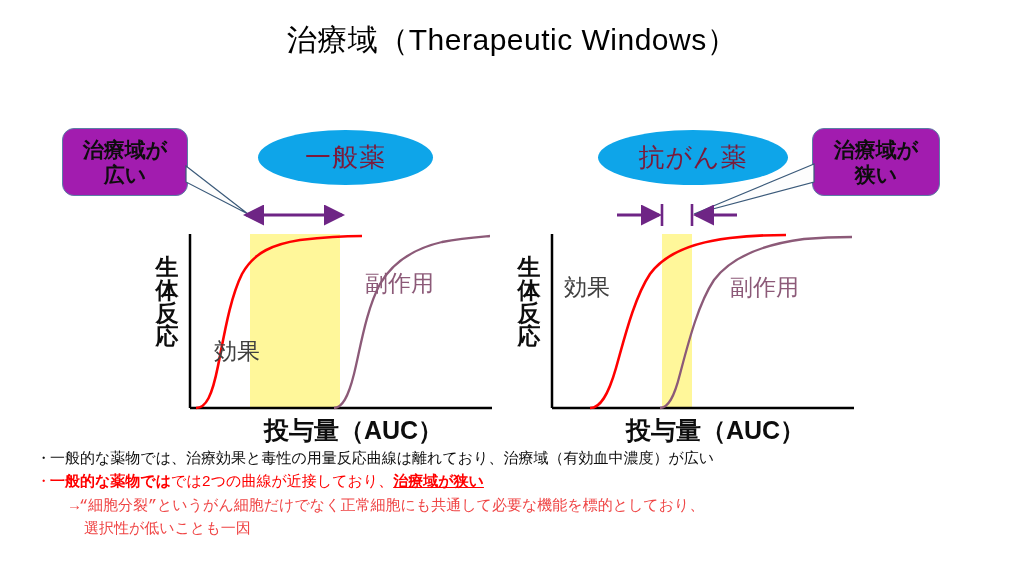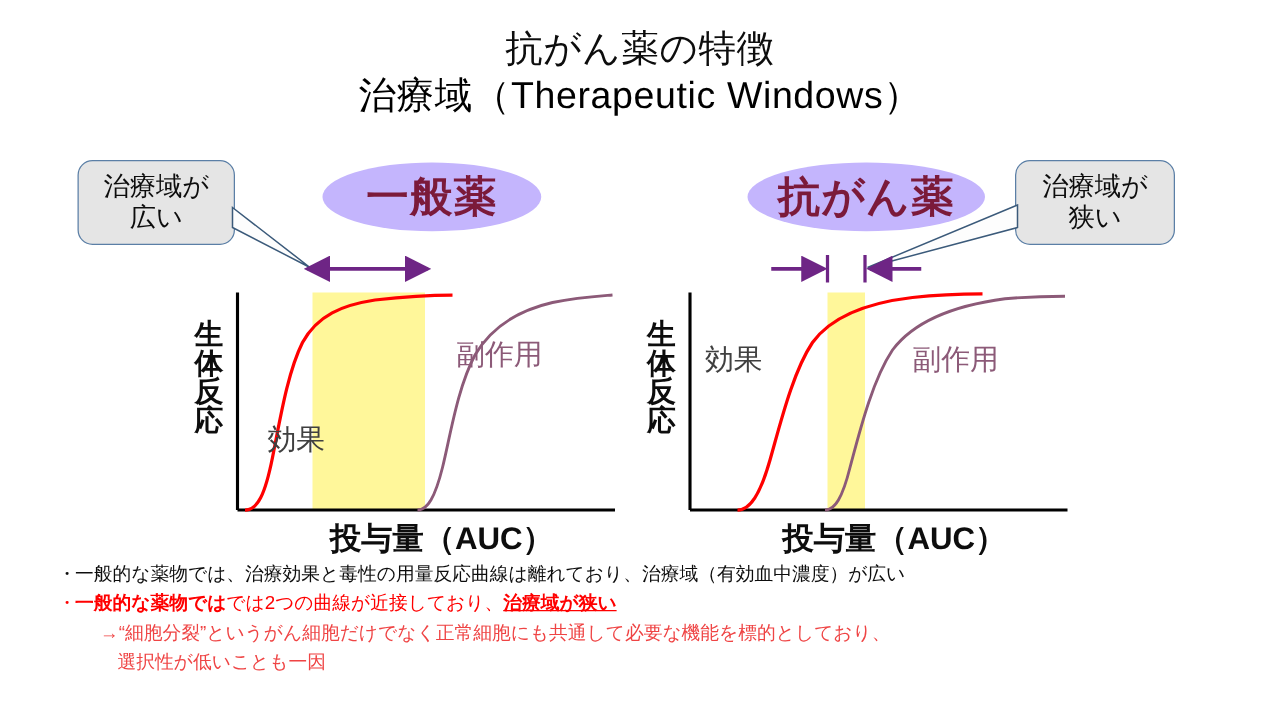--- a/index.html
+++ b/index.html
@@ -15,32 +15,32 @@
   .title-block{
     position:absolute;left:0;top:22px;width:1024px;text-align:center;
     line-height:1.22;
   }
   .title-line1{font-size:30px;letter-spacing:.5px;color:#0d0d0d;}
   .title-line2{font-size:30px;letter-spacing:.5px;color:#000000;}
 
   
   .badge{
     position:absolute;display:flex;align-items:center;justify-content:center;
-    background:#c4b5fd;border-radius:50%;
-    font-size:34px;font-weight:bold;color:#7B1A3A;letter-spacing:1px;
+    background:#0ea5e9;border-radius:50%;
+    font-size:26px;font-weight:normal;color:#7B1A3A;letter-spacing:1px;
   }
   #badge-general{left:258px;top:130px;width:175px;height:55px;}
   #badge-anticancer{left:598px;top:130px;width:190px;height:55px;}
 
   
   .callout{
-    position:absolute;background:#e5e5e5;border:1.6px solid #5B7FA6;
+    position:absolute;background:#a21caf;border:1.6px solid #5B7FA6;
     border-radius:12px;display:flex;align-items:center;justify-content:center;
     text-align:center;font-size:21px;line-height:1.2;color:#0d0d0d;
-    box-sizing:border-box;padding:3px 6px;
+    box-sizing:border-box;padding:3px 6px;font-weight:bold;
   }
   #callout-left{left:62px;top:128px;width:126px;height:68px;}
   #callout-right{left:812px;top:128px;width:128px;height:68px;}
 
   
   .chart{position:absolute;top:228px;width:345px;height:215px;}
   #chart-left{left:150px;}
   #chart-right{left:512px;}
 
   .ylabel{
@@ -54,38 +54,37 @@
     font-size:25px;font-weight:bold;color:#0d0d0d;white-space:nowrap;
   }
   .curve-label{position:absolute;font-size:23px;font-weight:normal;white-space:nowrap;}
   .lbl-effect{color:#404040;}
   .lbl-adverse{color:#8C5A78;}
 
   
   .arrows{position:absolute;left:0;top:0;width:1024px;height:576px;pointer-events:none;}
 
   
-  .bullets{position:absolute;left:46px;top:448px;width:960px;}
+  .bullets{position:absolute;left:36px;top:448px;width:960px;font-family:Liberation Mono, monospace;}
   .bullet{font-size:15px;line-height:1.55;white-space:nowrap;}
   .b1{color:#0d0d0d;}
   .b2{color:#FF0000;}
   .b2 .strong{font-weight:bold;}
   .b2 .underline{font-weight:bold;text-decoration:underline;}
   .sub{font-size:15px;line-height:1.55;color:#ef4444;white-space:nowrap;}
   .sub.indent1{padding-left:34px;}
   .sub.indent2{padding-left:48px;}
   .dot{display:inline-block;width:14px;}
 </style>
 </head>
 <body>
 
 <div class="slide">
 
   <div class="title-block">
-    <div class="title-line1">抗がん薬の特徴</div>
     <div class="title-line2">治療域（Therapeutic Windows）</div>
   </div>
 
   <div class="badge" id="badge-general">一般薬</div>
   <div class="badge" id="badge-anticancer">抗がん薬</div>
 
   <div class="callout" id="callout-left">
     <span>治療域が<br>広い</span>
   </div>
   <div class="callout" id="callout-right">

